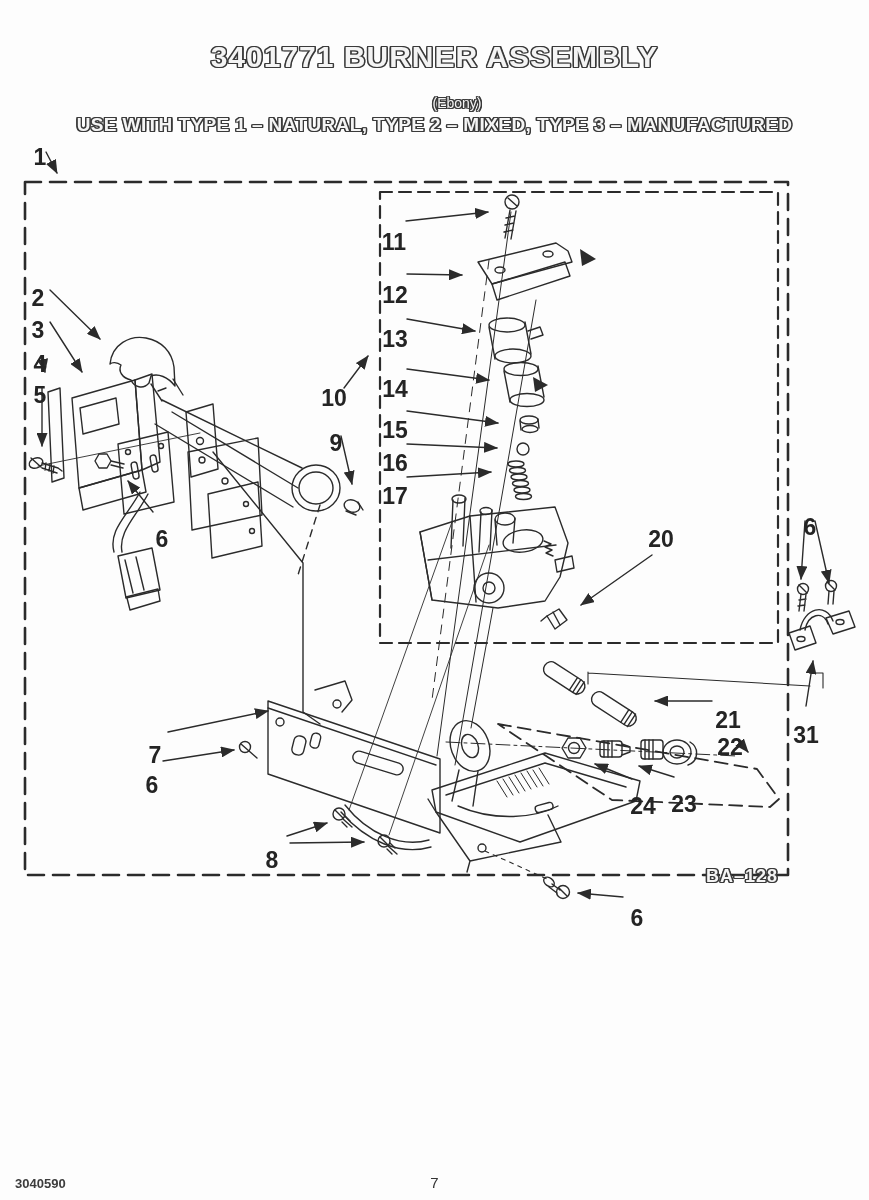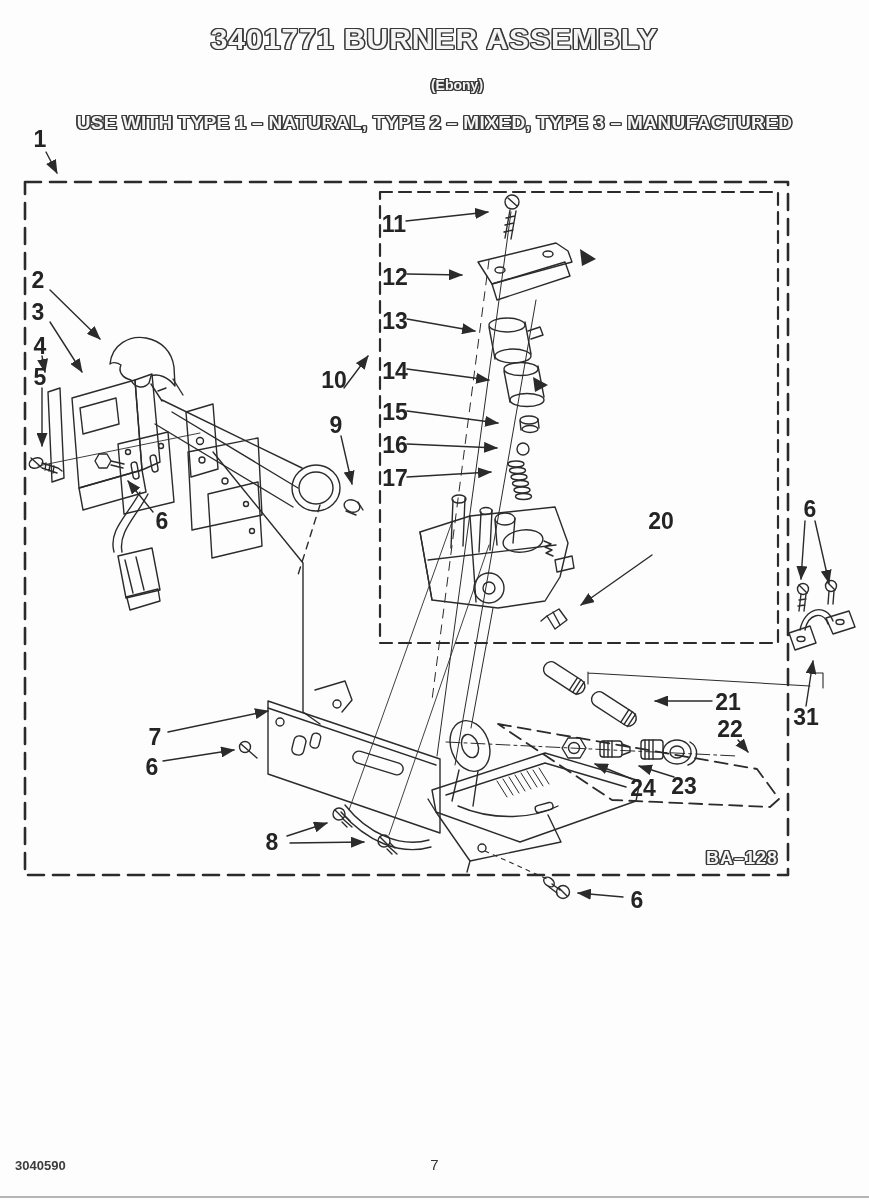--- a/index.html
+++ b/index.html
@@ -1,27 +1,27 @@
 <!DOCTYPE html>
 <html><head>
 <meta charset="utf-8">
 <style>
   html,body{margin:0;padding:0;background:#e8e8e8;}
   .page{position:relative;width:869px;height:1200px;background:#fdfdfd;overflow:hidden;
         font-family:"Liberation Sans", sans-serif;color:#2b2b2b;}
-  .abs{position:absolute;}
+  .abs{position:absolute;margin-top:18px;}
   .ctr{left:0;right:0;text-align:center;}
   .outline{color:#f4f4f4;
     text-shadow:-1.3px -1.3px 0 #3a3a3a,1.3px -1.3px 0 #3a3a3a,-1.3px 1.3px 0 #3a3a3a,
                  1.3px 1.3px 0 #3a3a3a,0 -1.4px 0 #3a3a3a,0 1.4px 0 #3a3a3a,
                 -1.4px 0 0 #3a3a3a,1.4px 0 0 #3a3a3a;}
   .hdr-title{top:22px;font-size:30px;font-weight:bold;letter-spacing:1px;}
   .hdr-model{top:57px;font-size:17px;font-weight:bold;}
-  .hdr-ebony{top:77px;font-size:14px;font-weight:bold;margin-left:45px;}
-  .hdr-usage1{top:112px;font-size:19px;font-weight:bold;letter-spacing:.4px;}
+  .hdr-ebony{top:77px;font-size:14px;font-weight:normal;margin-left:45px;}
+  .hdr-usage1{top:96px;font-size:19px;font-weight:bold;letter-spacing:.4px;}
   .hdr-usage2{top:127px;font-size:19px;font-weight:bold;letter-spacing:.4px;}
   .diagram-svg{position:absolute;left:0;top:0;}
   .callout{position:absolute;transform:translate(-50%,-50%);font-size:23px;font-weight:600;
            color:#242424;line-height:1;}
   .ba-code{top:848px;left:706px;font-size:18px;font-weight:bold;letter-spacing:1px;}
   .footer-left{top:1158px;left:15px;font-size:13px;font-weight:bold;color:#3c3c3c;}
   .footer-page{top:1156px;font-size:15px;color:#333;}
   .bottom-rule{top:1196px;left:0;width:869px;height:2px;background:#b5b5b5;}
 </style>
 </head>

